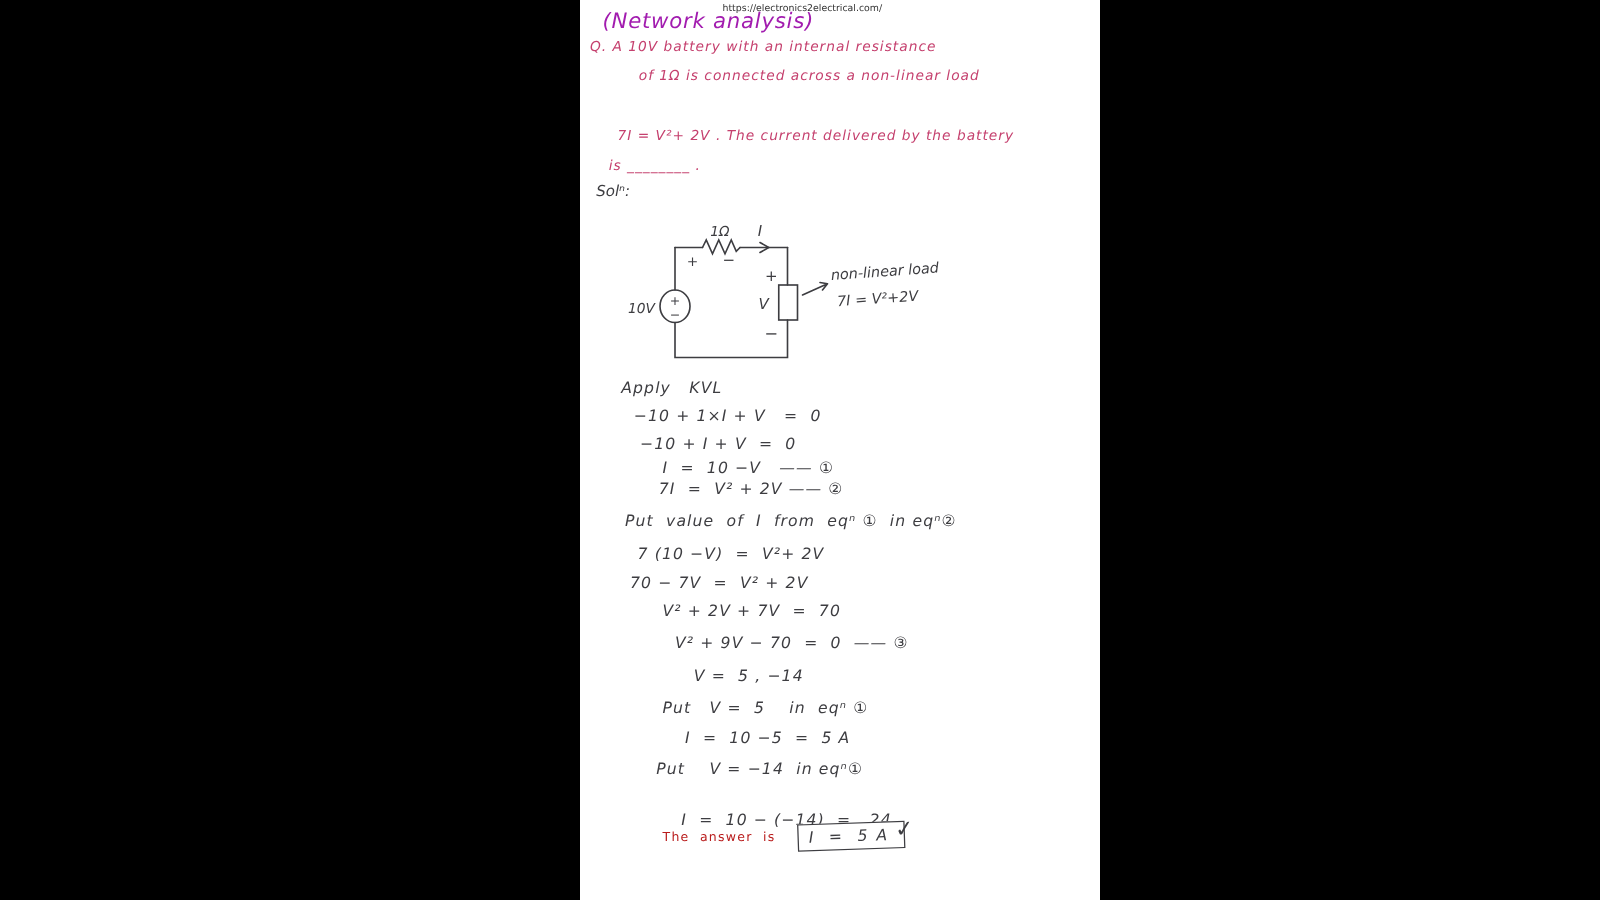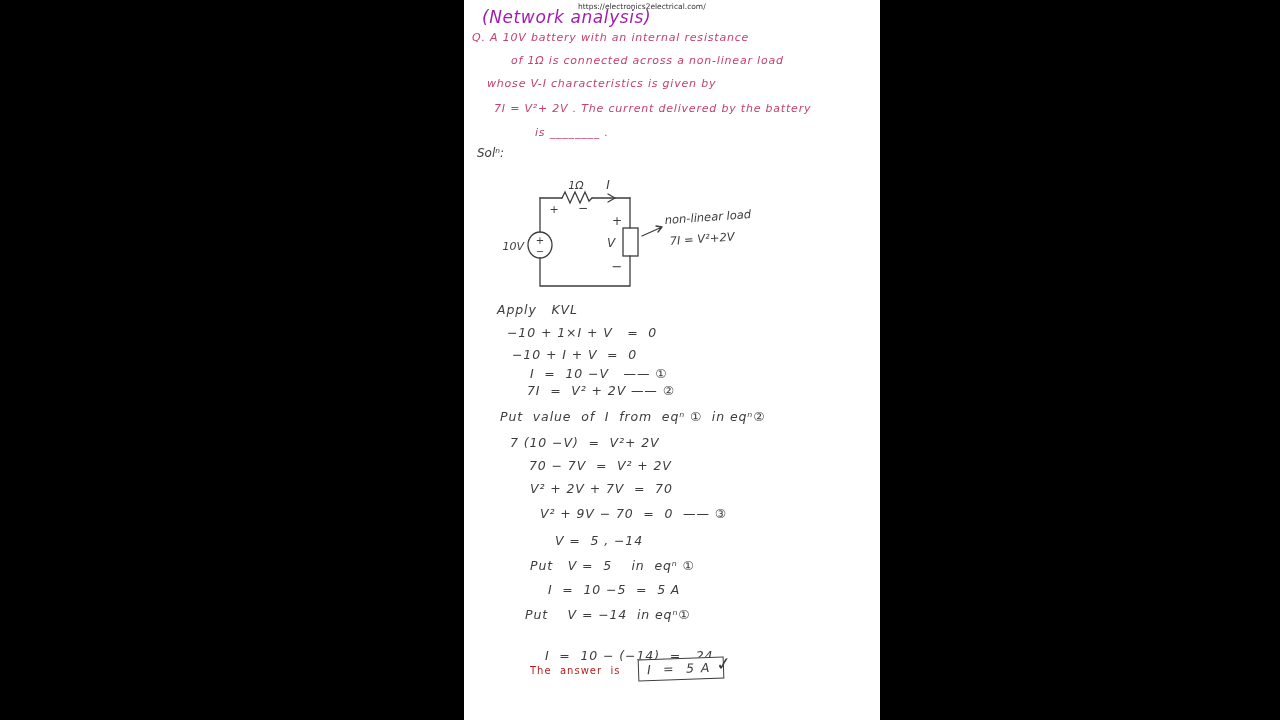--- a/index.html
+++ b/index.html
@@ -11,37 +11,37 @@
        letter-spacing:0;white-space:pre;}
   .hdr{position:absolute;left:18px;top:7px;font-size:17px;color:#a21caf;font-style:italic;
        letter-spacing:0.6px;white-space:pre;}
 
   .q-line{position:absolute;color:#c5406e;font-size:11px;font-style:italic;
           letter-spacing:0.8px;white-space:pre;}
   .q0{left:8px;top:31px;}
   .q1{left:23px;top:54px;margin-left:24px;}
   .q2{left:23px;top:77px;}
   .q3{left:30px;top:102px;}
-  .q4{left:23px;top:126px;margin-left:48px;}
+  .q4{left:23px;top:126px;}
 
   .soln{position:absolute;left:13px;top:146px;font-size:12px;color:#3d3d41;
         font-style:italic;white-space:pre;}
 
   .circuit-svg{position:absolute;left:0;top:178px;}
 
   .s-line{position:absolute;color:#3d3d41;font-size:12.5px;font-style:italic;
           letter-spacing:0.9px;white-space:pre;}
   .s0{left:33px;top:302px;}
   .s1{left:43px;top:325px;}
   .s2{left:48px;top:347px;}
   .s3{left:66px;top:366px;}
   .s4{left:63px;top:383px;}
   .s5{left:36px;top:409px;}
   .s6{left:46px;top:435px;}
-  .s7{left:65px;top:458px;}
+  .s7{left:40px;top:458px;}
   .s8{left:66px;top:481px;}
   .s9{left:76px;top:506px;}
   .s10{left:91px;top:533px;}
   .s11{left:66px;top:558px;}
   .s12{left:84px;top:582px;}
   .s13{left:61px;top:607px;}
   .s14{left:81px;top:648px;}
 
   .ans-prefix{position:absolute;left:66px;top:665px;font-size:10px;
               color:#b91c1c;letter-spacing:1px;white-space:pre;}
@@ -57,21 +57,20 @@
 <body>
 
 <div class="stage">
   <div class="panel">
 
     <div class="url">https://electronics2electrical.com/</div>
     <div class="hdr">(Network analysis)</div>
 
     <div class="q-line q0">Q. A 10V battery with an internal resistance</div>
     <div class="q-line q1">of 1Ω is connected across a non-linear load</div>
-    <div class="q-line q2">whose V-I characteristics is given by</div>
     <div class="q-line q3">7I = V²+ 2V . The current delivered by the battery</div>
     <div class="q-line q4">is ________ .</div>
 
     <div class="soln">Solⁿ:</div>
 
     <svg class="circuit-svg" width="346" height="118" viewBox="0 0 346 118">
 
       <g stroke="#3d3d41" stroke-width="1.3" fill="none" stroke-linecap="round">
         <path d="M76,20 L98,20"></path>
         <path d="M98,20 L101,14 L106,25 L111,14 L116,25 L121,14 L125,23 L128,20"></path>

